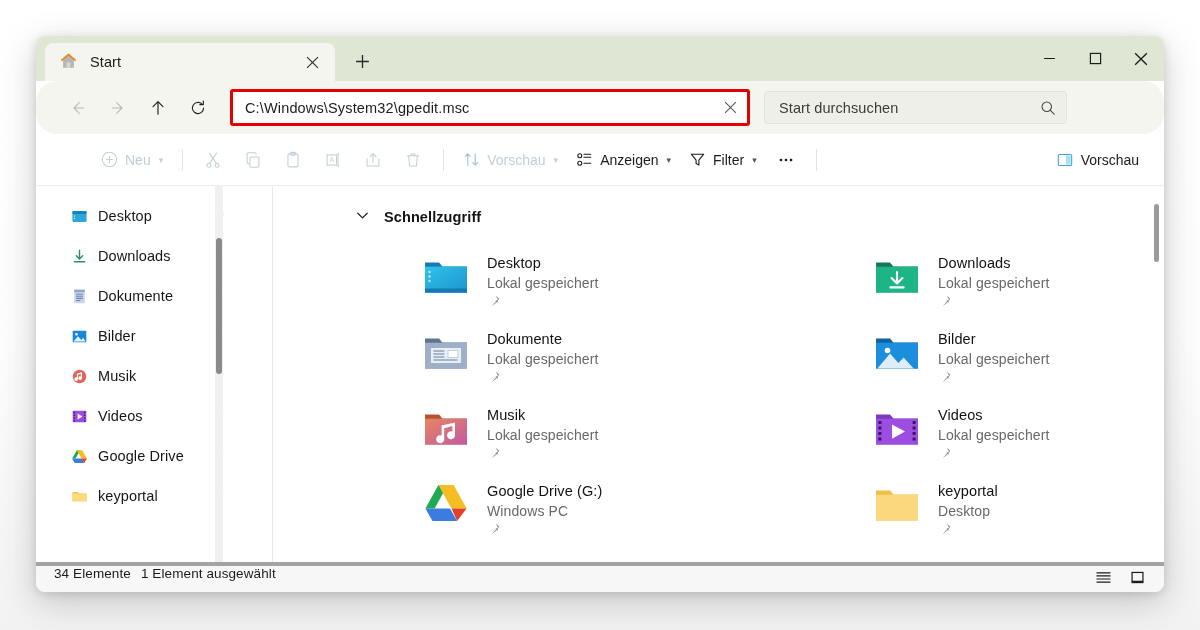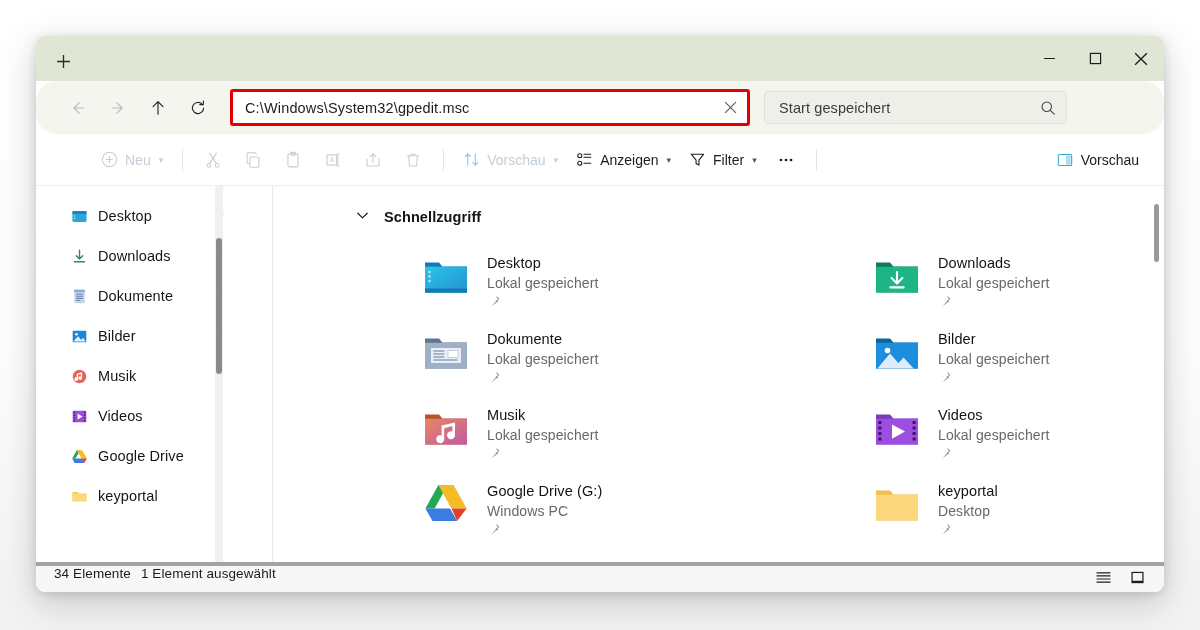--- a/index.html
+++ b/index.html
@@ -210,20 +210,35 @@
   .status-txt { font-size: 13.5px; color: #1b1b1b; letter-spacing: .1px; }
   .viewtoggles { margin-left: auto; display: flex; gap: 8px; }
   .vt { width: 26px; height: 22px; display:flex; align-items:center; justify-content:center; }
 </style>
 </head>
 <body>
 
 <div id="window">
 
   <div class="titlebar">
+    <div class="tab">
+      <span class="tab-ico">
+        <svg width="19" height="19" viewBox="0 0 24 24">
+          <path d="M12 3.2 2.6 11.1h2.6V21h13.6v-9.9h2.6z" fill="#b6b6b6"></path>
+          <path d="M12 3.2 2.2 11.4l1.4 1.7L12 6.1l8.4 7 1.4-1.7z" fill="#f0871f"></path>
+          <rect x="9.6" y="14.4" width="4.8" height="6.6" fill="#d8d8d8"></rect>
+        </svg>
+      </span>
+      <span class="tab-label">Start</span>
+      <span class="tab-close">
+        <svg width="13" height="13" viewBox="0 0 12 12">
+            <path d="M1 1 11 11M11 1 1 11" stroke="#333" stroke-width="1.1" fill="none"></path>
+          </svg>
+      </span>
+    </div>
     <div class="newtab">
       <svg width="15" height="15" viewBox="0 0 14 14">
           <path d="M7 1v12M1 7h12" stroke="#2b2b2b" stroke-width="1.25" fill="none"></path>
         </svg>
     </div>
     <div class="wincontrols">
       <div class="wc">
         <svg width="13" height="13" viewBox="0 0 12 12">
             <path d="M1 6h10" stroke="#1c1c1c" stroke-width="1.1"></path>
           </svg>
@@ -267,21 +282,21 @@
     <div class="addrwrap">
       <span class="addrtext">C:\Windows\System32\gpedit.msc</span>
       <span class="addr-clear">
         <svg width="13" height="13" viewBox="0 0 12 12">
             <path d="M1 1 11 11M11 1 1 11" stroke="#5b5b5b" stroke-width="1.05" fill="none"></path>
           </svg>
       </span>
     </div>
 
     <div class="searchwrap">
-      <span class="searchtext">Start gespeichert</span>
+      <span class="searchtext">Start durchsuchen</span>
       <span class="search-ic">
         <svg width="16" height="16" viewBox="0 0 18 18">
             <circle cx="7.6" cy="7.6" r="5.3" stroke="#444" stroke-width="1.2" fill="none"></circle>
             <path d="M11.6 11.6 16 16" stroke="#444" stroke-width="1.2" stroke-linecap="round"></path>
           </svg>
       </span>
     </div>
   </div>
 
   <div class="cmdbar">

